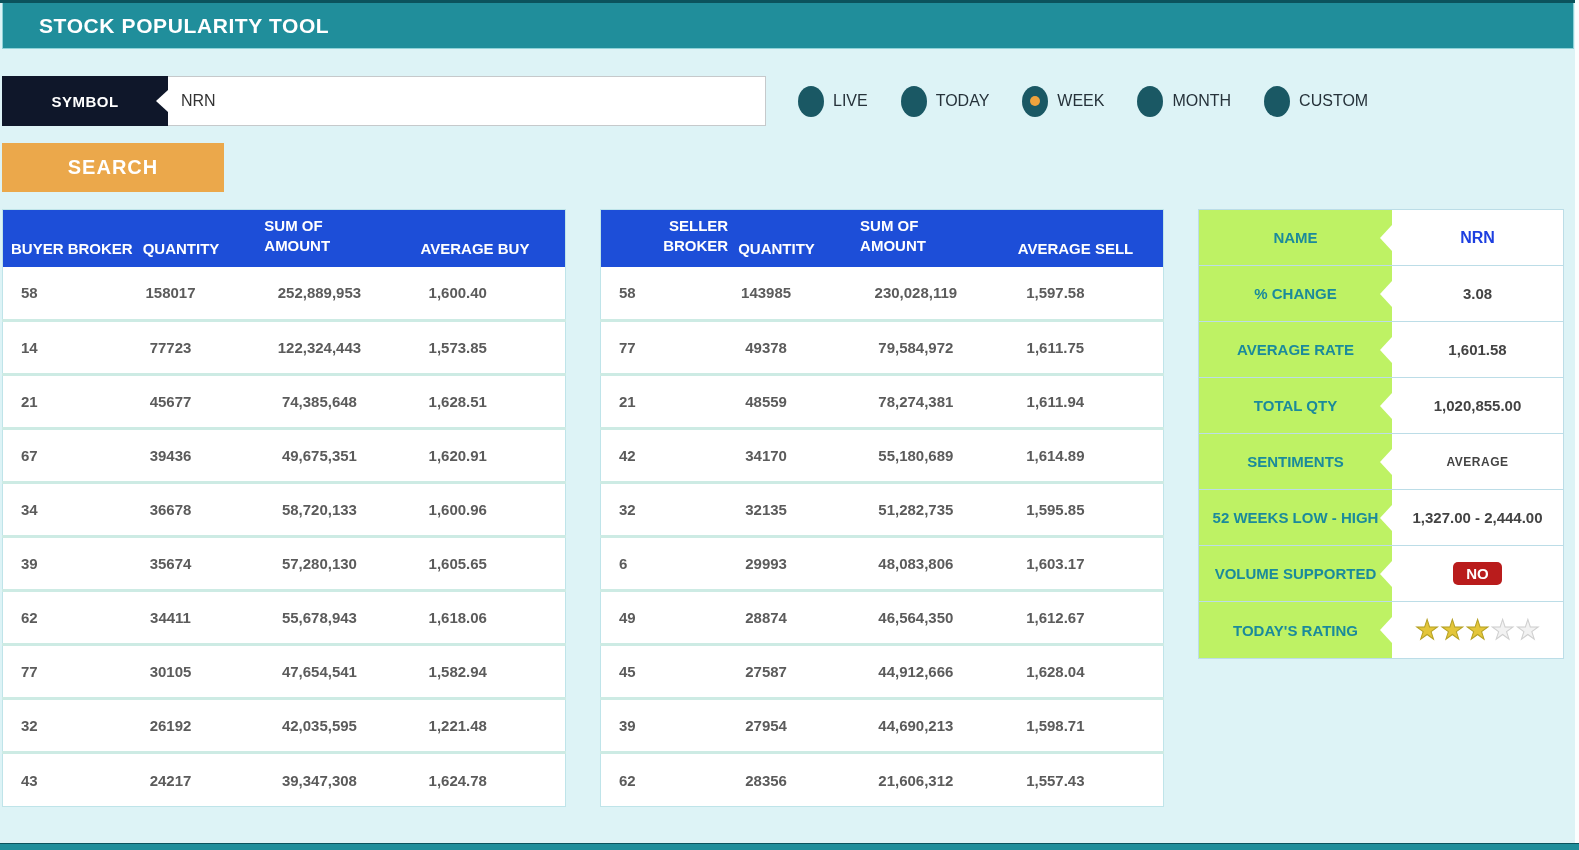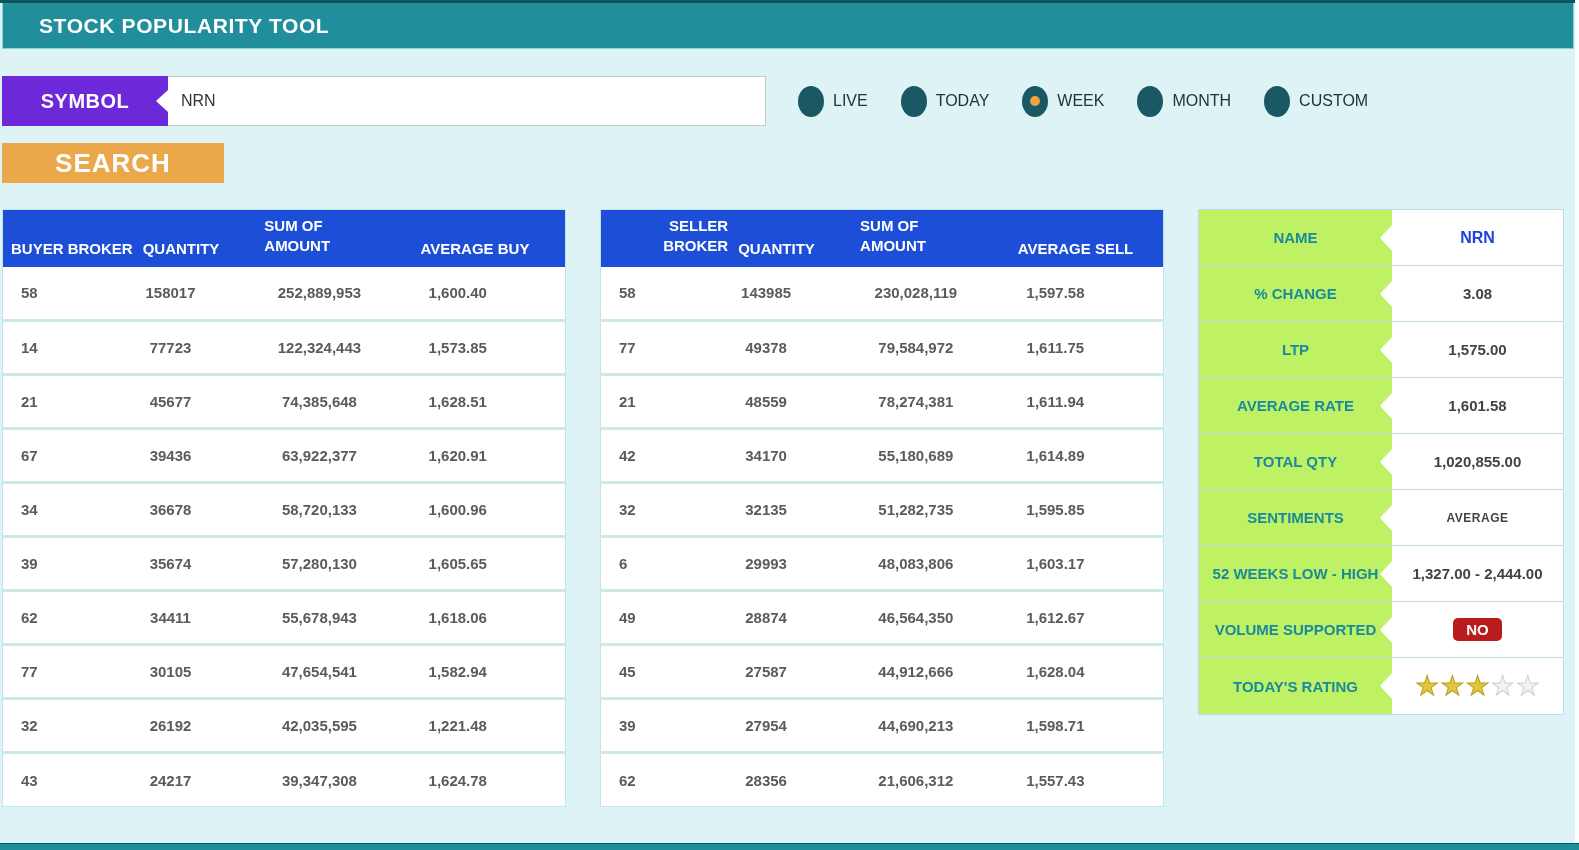--- a/index.html
+++ b/index.html
@@ -22,21 +22,21 @@
   .app-header h1 { color:#ffffff; font-size:21px; font-weight:700; letter-spacing:0.6px; }
 
   
   .symbol-wrap { position:absolute; left:2px; top:76px; width:764px; height:50px; }
   .symbol-input {
     width:100%; height:100%; border:1px solid #c6c9cb; background:#ffffff;
     padding-left:178px; font-size:16px; color:#333; font-family:inherit; outline:none;
   }
   .symbol-label {
     position:absolute; left:0; top:0; width:166px; height:50px;
-    background:#6d28d9; color:#fff; font-size:20px; font-weight:700; letter-spacing:0.5px;
+    background:#0f172a; color:#fff; font-size:15px; font-weight:700; letter-spacing:0.5px;
     display:flex; align-items:center; justify-content:center;
   }
   .symbol-label::after {
     content:""; position:absolute; right:0; top:50%; transform:translateY(-50%);
     border-top:11px solid transparent; border-bottom:11px solid transparent;
     border-right:12px solid #ffffff;
   }
 
   
   .period-group {
@@ -49,22 +49,22 @@
     position:relative; flex:0 0 auto;
   }
   .radio-item.selected .radio-dot::after {
     content:""; position:absolute; left:50%; top:50%; transform:translate(-50%,-50%);
     width:10px; height:10px; border-radius:50%; background:#efa23d;
   }
   .radio-label { font-size:16px; color:#26323a; }
 
   
   .search-btn {
-    position:absolute; left:2px; top:143px; width:222px; height:40px;
-    background:#eba84b; border:none; color:#fff; font-size:26px; font-weight:700;
+    position:absolute; left:2px; top:143px; width:222px; height:49px;
+    background:#eba84b; border:none; color:#fff; font-size:20px; font-weight:700;
     letter-spacing:1px; font-family:inherit; cursor:pointer;
   }
 
   
   .broker-table { position:absolute; top:209px; width:564px; border-collapse:collapse; background:#fff; border:1px solid #bfe4e9; }
   .broker-table.buyer { left:2px; }
   .broker-table.seller { left:600px; }
   .broker-table thead th {
     background:#1d4ed8; color:#fff; font-size:15px; font-weight:700;
     height:57px; vertical-align:bottom; padding-bottom:10px; text-align:left;
@@ -179,21 +179,21 @@
       </tr>
       <tr>
         <td>21</td>
         <td>45677</td>
         <td>74,385,648</td>
         <td>1,628.51</td>
       </tr>
       <tr>
         <td>67</td>
         <td>39436</td>
-        <td>63,922,377</td>
+        <td>49,675,351</td>
         <td>1,620.91</td>
       </tr>
       <tr>
         <td>34</td>
         <td>36678</td>
         <td>58,720,133</td>
         <td>1,600.96</td>
       </tr>
       <tr>
         <td>39</td>
@@ -302,24 +302,20 @@
 </table>
 
 <div class="summary-panel">
     <div class="summary-row">
       <div class="summary-label">NAME</div>
       <div class="summary-value name-val">NRN</div>
     </div>
     <div class="summary-row">
       <div class="summary-label">% CHANGE</div>
       <div class="summary-value">3.08</div>
-    </div>
-    <div class="summary-row">
-      <div class="summary-label">LTP</div>
-      <div class="summary-value">1,575.00</div>
     </div>
     <div class="summary-row">
       <div class="summary-label">AVERAGE RATE</div>
       <div class="summary-value">1,601.58</div>
     </div>
     <div class="summary-row">
       <div class="summary-label">TOTAL QTY</div>
       <div class="summary-value">1,020,855.00</div>
     </div>
     <div class="summary-row">

